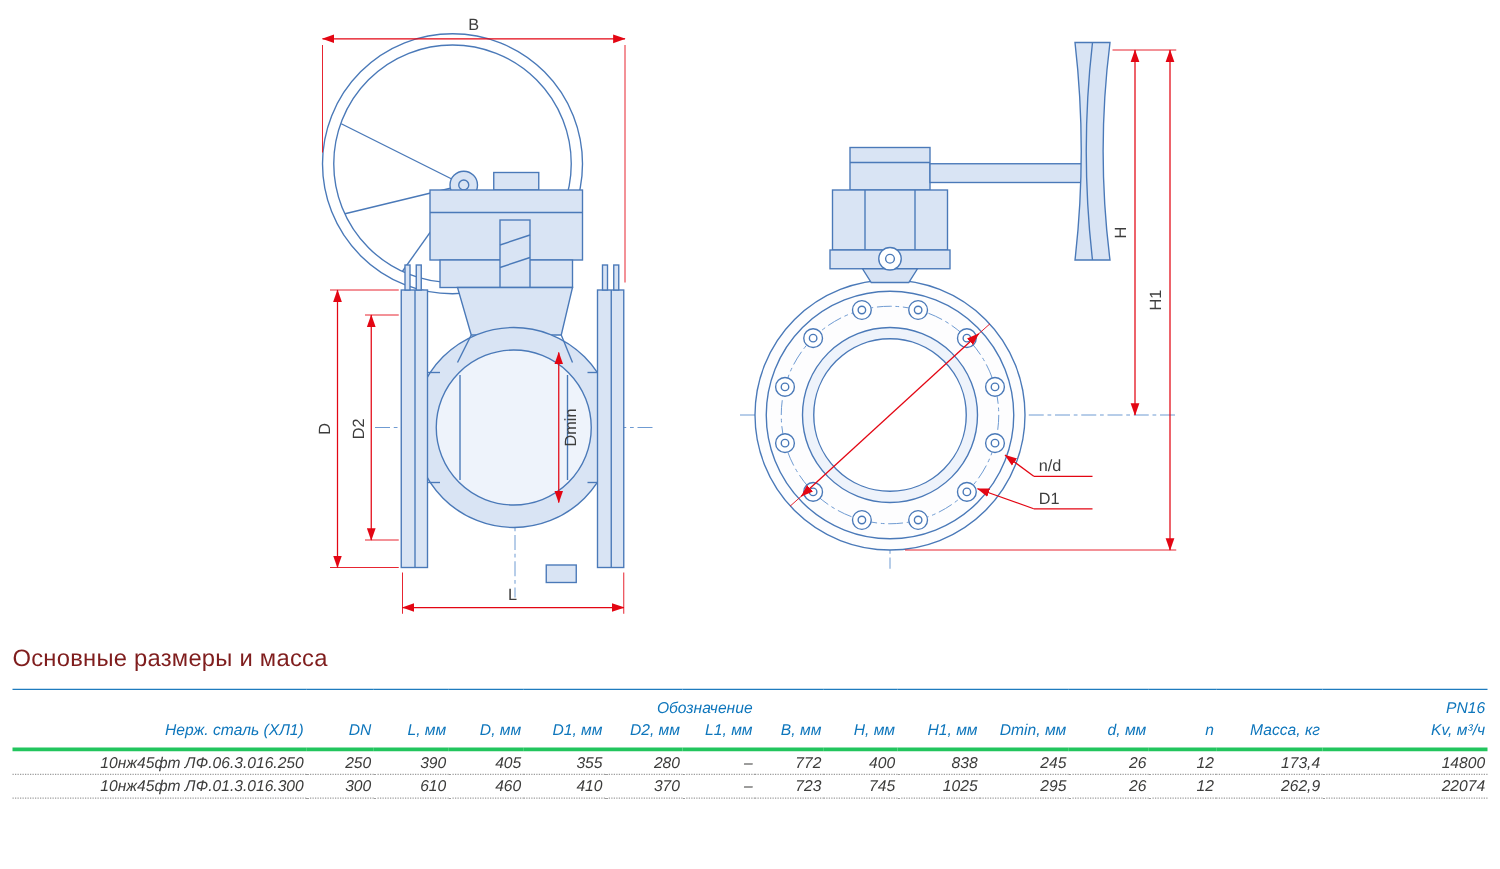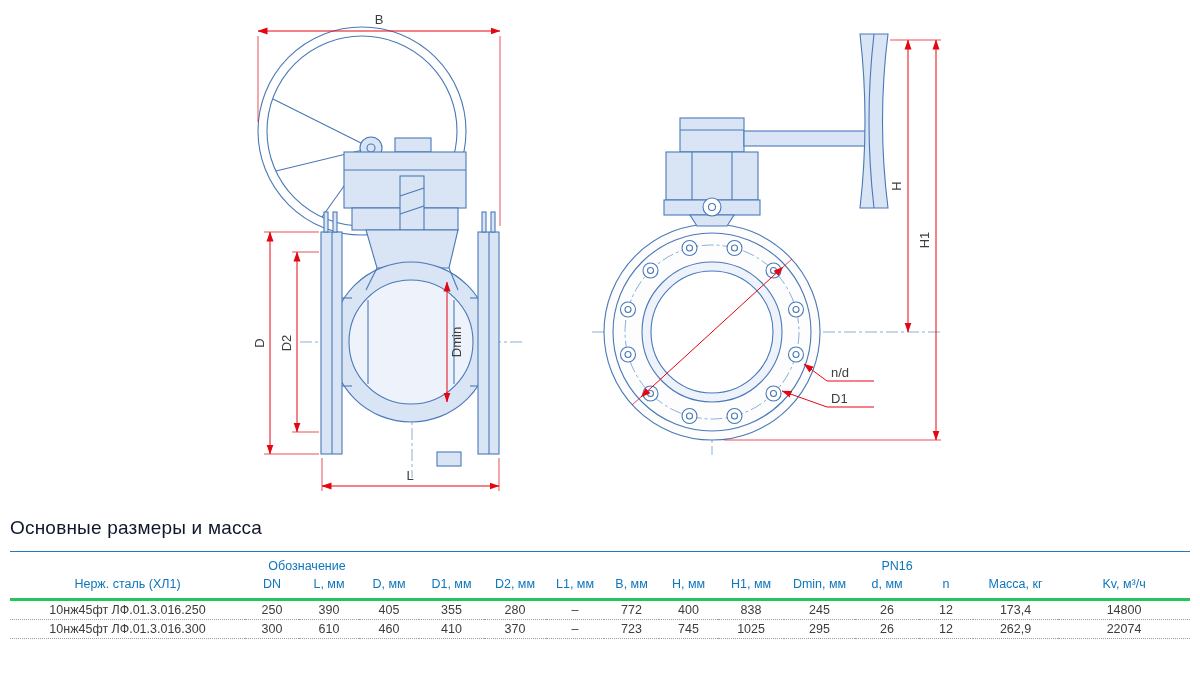--- a/index.html
+++ b/index.html
@@ -18,32 +18,33 @@
   .blf   { stroke:#4a79b8; stroke-width:1.1; fill:#fdfdfe; }
   .holec { stroke:#4a79b8; stroke-width:1.1; fill:#ffffff; }
   .cl    { stroke:#6f9bd2; stroke-width:0.8; fill:none; stroke-dasharray:12 3 3 3; }
   .dim     { stroke:#e30613; stroke-width:1;   fill:none; }
   .dimthin { stroke:#e30613; stroke-width:0.7; fill:none; }
   text.lbl { fill:#3d3d3d; font-size:13px; font-family:"Liberation Sans", sans-serif; }
 
   
   .section-title {
     position:absolute; left:10px; top:517px;
-    font-size:19px; color:#0f172a; letter-spacing:0.2px;
+    font-size:19px; color:#7f1d1d; letter-spacing:0.2px;
   }
 
   
   table.dims {
     position:absolute; left:10px; top:551px; width:1180px;
     border-collapse:collapse; table-layout:fixed;
     font-size:12.5px; color:#3c3c3b;
   }
   table.dims th, table.dims td {
-    text-align:center; white-space:nowrap; overflow:hidden; font-weight:normal;
+    text-align:right; white-space:nowrap; overflow:hidden; font-weight:normal;
     padding:2px 2px;
+    font-style:italic;
   }
   .hdr { color:#0e76bc; font-weight:bold; }
   .hdr.light { font-weight:normal; }
   tr.group-row th { border-top:1px solid #1e7bbe; padding:7px 2px 2px 2px; }
   tr.cols-row th  { border-bottom:3px solid #22c55e; padding:2px 2px 7px 2px; }
   tbody td { border-bottom:1px dotted #9d9d9d; padding:12px 2px 11px 2px; }
   th.pn { text-align:center; }
   td.dash { padding-left:26px; }
 </style>
 </head>
@@ -250,21 +251,21 @@
         <th class="hdr">H1, мм</th>
         <th class="hdr">Dmin, мм</th>
         <th class="hdr">d, мм</th>
         <th class="hdr">n</th>
         <th class="hdr">Масса, кг</th>
         <th class="hdr">Kv, м³/ч</th>
       </tr>
     </thead>
     <tbody>
       <tr>
-        <td>10нж45фт ЛФ.01.3.016.250</td>
+        <td>10нж45фт ЛФ.06.3.016.250</td>
         <td>250</td>
         <td>390</td>
         <td>405</td>
         <td>355</td>
         <td>280</td>
         <td class="dash">–</td>
         <td>772</td>
         <td>400</td>
         <td>838</td>
         <td>245</td>

